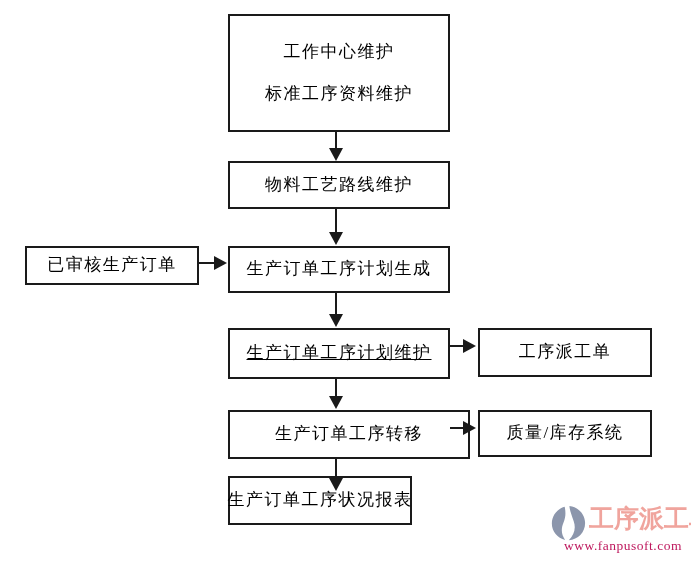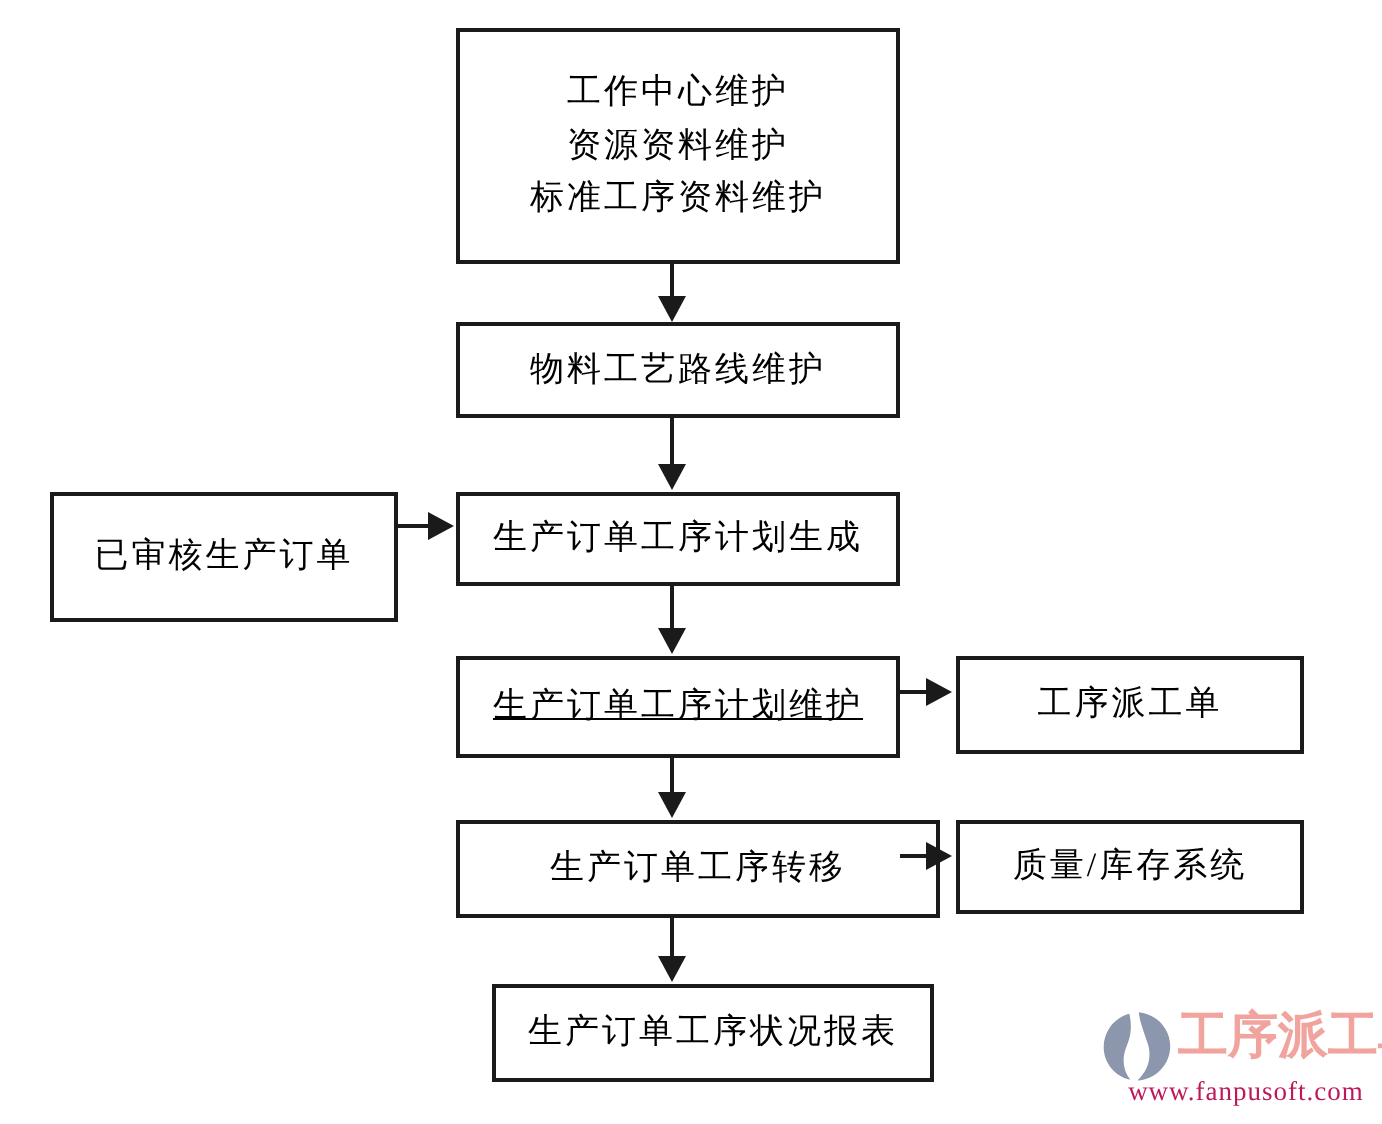--- a/index.html
+++ b/index.html
@@ -20,29 +20,29 @@
     position:absolute;width:0;height:0;
     border-left:7px solid transparent;border-right:7px solid transparent;
     border-top:13px solid #1a1a1a;
   }
   .ahead-right{
     position:absolute;width:0;height:0;
     border-top:7px solid transparent;border-bottom:7px solid transparent;
     border-left:13px solid #1a1a1a;
   }
   
-  #b1{left:228px;top:14px;width:222px;height:118px;}
+  #b1{left:228px;top:14px;width:222px;height:118px;gap:16px;}
   #b2{left:228px;top:161px;width:222px;height:48px;}
-  #b3{left:25px;top:246px;width:174px;height:65px;}
+  #b3{left:25px;top:246px;width:174px;height:39px;}
   #b4{left:228px;top:246px;width:222px;height:47px;}
   #b5{left:228px;top:328px;width:222px;height:51px;text-decoration:underline;}
   #b6{left:478px;top:328px;width:174px;height:49px;}
   #b7{left:228px;top:410px;width:242px;height:49px;}
   #b8{left:478px;top:410px;width:174px;height:47px;}
-  #b9{left:228px;top:492px;width:221px;height:49px;margin-left:18px;}
+  #b9{left:228px;top:476px;width:184px;height:49px;}
   
   #v1s{left:335px;top:132px;height:18px;} #v1h{left:329px;top:148px;}
   #v2s{left:335px;top:209px;height:24px;} #v2h{left:329px;top:232px;}
   #v3s{left:335px;top:293px;height:22px;} #v3h{left:329px;top:314px;}
   #v4s{left:335px;top:379px;height:18px;} #v4h{left:329px;top:396px;}
   #v5s{left:335px;top:459px;height:20px;} #v5h{left:329px;top:478px;}
   
   #h1s{left:199px;top:262px;width:17px;} #h1h{left:214px;top:256px;}
   #h2s{left:450px;top:345px;width:15px;} #h2h{left:463px;top:339px;}
   #h3s{left:450px;top:427px;width:15px;} #h3h{left:463px;top:421px;}
@@ -61,21 +61,20 @@
     text-align:center;
   }
 </style>
 </head>
 <body>
 
 <div class="stage">
 
   <div class="box" id="b1">
     <div class="ln">工作中心维护</div>
-    <div class="ln">资源资料维护</div>
     <div class="ln">标准工序资料维护</div>
   </div>
 
   <div class="box" id="b2">
     <div class="ln">物料工艺路线维护</div>
   </div>
 
   <div class="box" id="b3">
     <div class="ln">已审核生产订单</div>
   </div>

